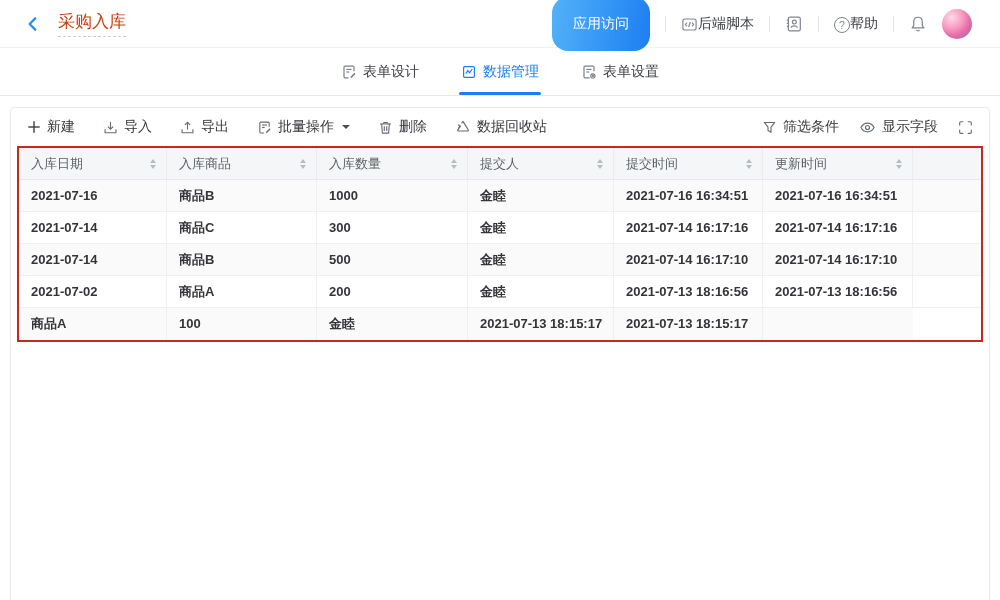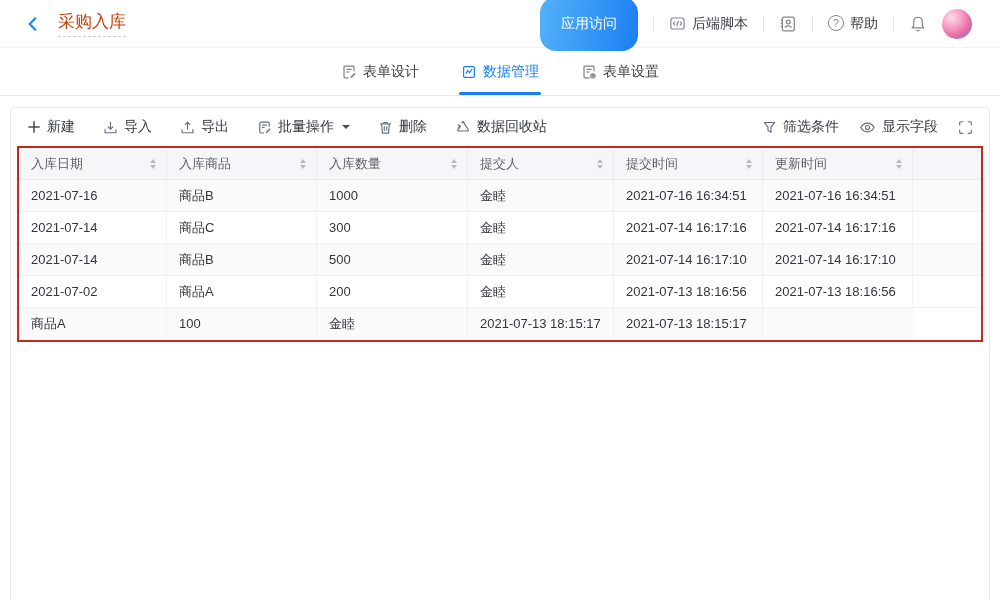--- a/index.html
+++ b/index.html
@@ -9,21 +9,21 @@
   
   .topbar { height:48px; display:flex; align-items:center; padding:0 28px 0 24px;
     border-bottom:1px solid #f0f1f3; background:#fff; }
   .back-btn { display:flex; align-items:center; cursor:pointer; margin-right:16px; }
   .page-title { font-size:17px; font-weight:500; color:#c2410c;
     border-bottom:1px dashed #c9ccd2; padding-bottom:3px; cursor:pointer; }
   .topbar-right { margin-left:auto; display:flex; align-items:center; gap:15px; }
   .pill-btn { background:linear-gradient(100deg,#53b2f9,#1c7ef2); color:#fff;
     font-size:14px; padding:18px 21px; border-radius:16px; border:none; cursor:pointer; }
   .vdiv { width:1px; height:16px; background:#e3e5e8; }
-  .top-item { display:flex; align-items:flex-start; gap:6px; font-size:14px; color:#3a3d44; cursor:pointer; }
+  .top-item { display:flex; align-items:flex-end; font-size:14px; color:#3a3d44; cursor:pointer; }
   .q-icon { width:16px; height:16px; border:1.2px solid #80868f; border-radius:50%;
     font-size:10.5px; color:#80868f; display:flex; align-items:center; justify-content:center; }
   .avatar { width:30px; height:30px; border-radius:50%;
     background:radial-gradient(circle at 32% 28%, #ffd9e6 0%, #f79ac0 38%, #e86aa6 62%, #5a7bd0 105%);
     cursor:pointer; }
 
   
   .tabbar { height:48px; border-bottom:1px solid #e9ebee; display:flex;
     justify-content:center; align-items:stretch; gap:42px; background:#fff; }
   .tab { position:relative; display:flex; align-items:center; gap:6px;
@@ -54,21 +54,21 @@
   .th:last-child { border-right:none; }
   .sort { display:flex; flex-direction:column; gap:2px; cursor:pointer; }
   .cu { width:0; height:0; border-left:3.5px solid transparent; border-right:3.5px solid transparent;
     border-bottom:4px solid #b7bbc3; }
   .cd { width:0; height:0; border-left:3.5px solid transparent; border-right:3.5px solid transparent;
     border-top:4px solid #b7bbc3; }
   .trow { cursor:pointer; }
   .trow:nth-child(odd) .td { background:#fafafa; }
   .td { height:32px; line-height:31px; padding-left:12px; font-size:13px; color:#33353b;
     border-right:1px solid #eef0f3; border-bottom:1px solid #eef0f3; background:#fff;
-    white-space:nowrap; overflow:hidden; }
+    white-space:nowrap; overflow:hidden;font-weight:bold; }
   .td:last-child { border-right:none; }
   .trow:last-child .td { border-bottom:none; }
 
   
   .pagebar { position:absolute; left:0; right:0; bottom:0; height:40px;
     border-top:1px solid #e9ebf0; display:flex; align-items:center; padding:0 16px; background:#fff; }
   .size-select { height:30px; border:1px solid #d8dce3; border-radius:4px; display:flex;
     align-items:stretch; cursor:pointer; background:#fff; }
   .size-label { padding:0 12px; line-height:28px; font-size:13px; color:#33353b; }
   .size-caret { width:28px; border-left:1px solid #d8dce3; display:flex;

